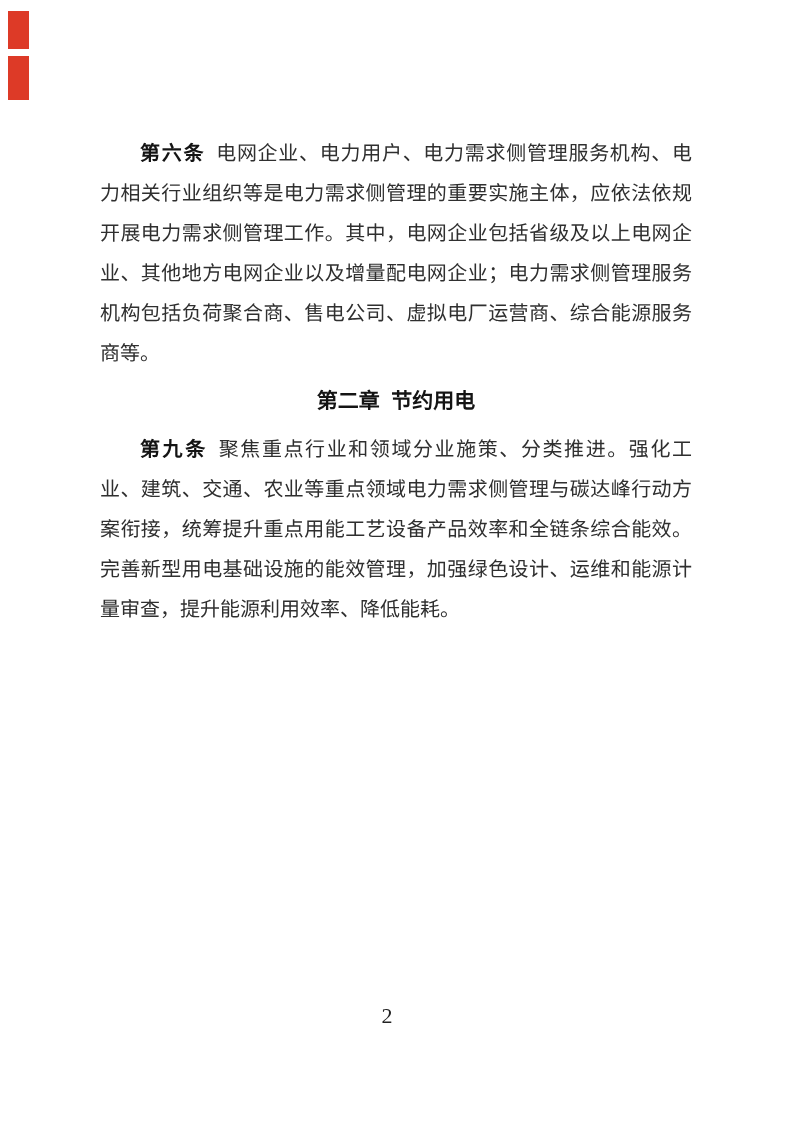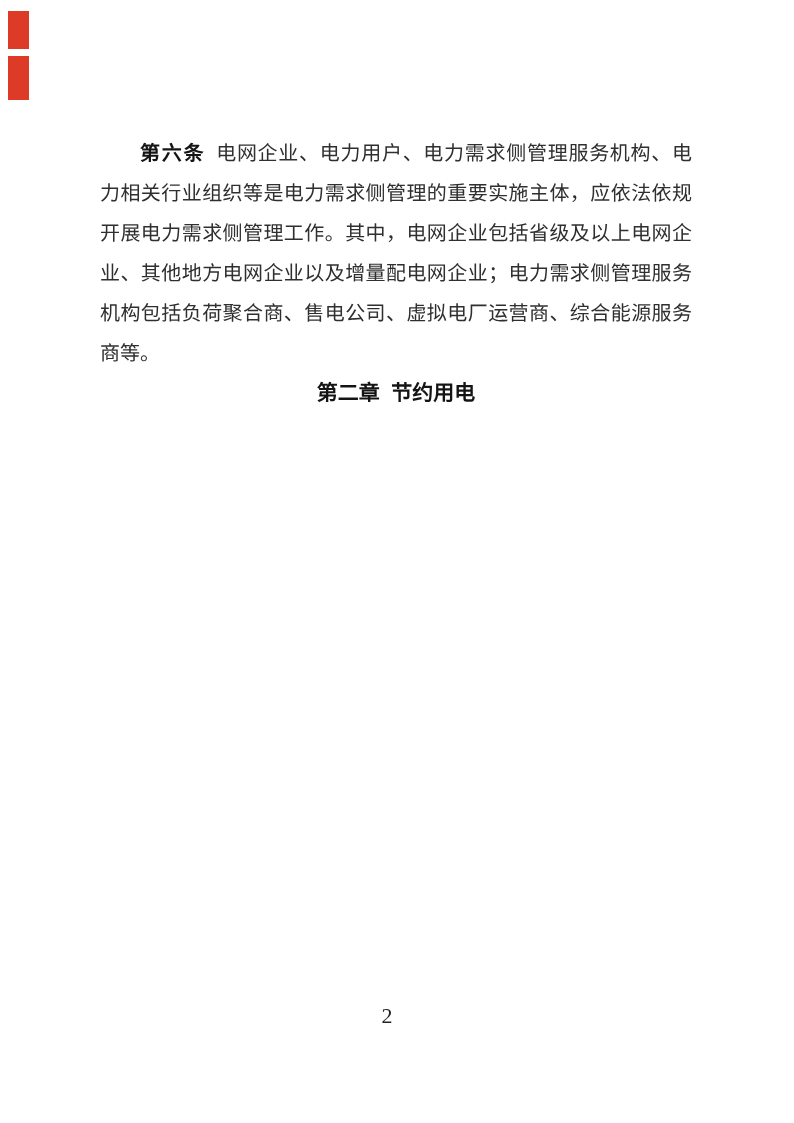--- a/index.html
+++ b/index.html
@@ -40,21 +40,21 @@
     margin: 0;
     text-indent: 2em;
   }
   .para .lead {
     font-weight: bold;
     color: #141414;
     margin-right: 0.55em;
     letter-spacing: 1px;
   }
   .chapter {
-    margin: 0;
+    margin: 8px;
     text-indent: 0;
     text-align: center;
     font-size: 21px;
     line-height: 40px;
     font-weight: bold;
     color: #141414;
   }
   .chapter .gap {
     display: inline-block;
     width: 0.55em;
@@ -79,18 +79,19 @@
   <div class="red-mark bottom"></div>
 
   <main class="content">
 
     <p class="para"><span class="lead">第六条</span><span>电网企业、电力用户、电力需求侧管理服务机构、电力相关行业组织等是电力需求侧管理的重要实施主体，应依法依规开展电力需求侧管理工作。其中，电网企业包括省级及以上电网企业、其他地方电网企业以及增量配电网企业；电力需求侧管理服务机构包括负荷聚合商、售电公司、虚拟电厂运营商、综合能源服务商等。</span></p>
 
     <h2 class="chapter"><span>第二章</span><span class="gap"></span><span>节约用电</span></h2>
 
 
 
+    <p class="para"><span class="lead">第九条</span><span>聚焦重点行业和领域分业施策、分类推进。强化工业、建筑、交通、农业等重点领域电力需求侧管理与碳达峰行动方案衔接，统筹提升重点用能工艺设备产品效率和全链条综合能效。完善新型用电基础设施的能效管理，加强绿色设计、运维和能源计量审查，提升能源利用效率、降低能耗。</span></p>
 
   </main>
 
   <footer class="pagenum">2</footer>
 
 </div>
 
 </body></html>

